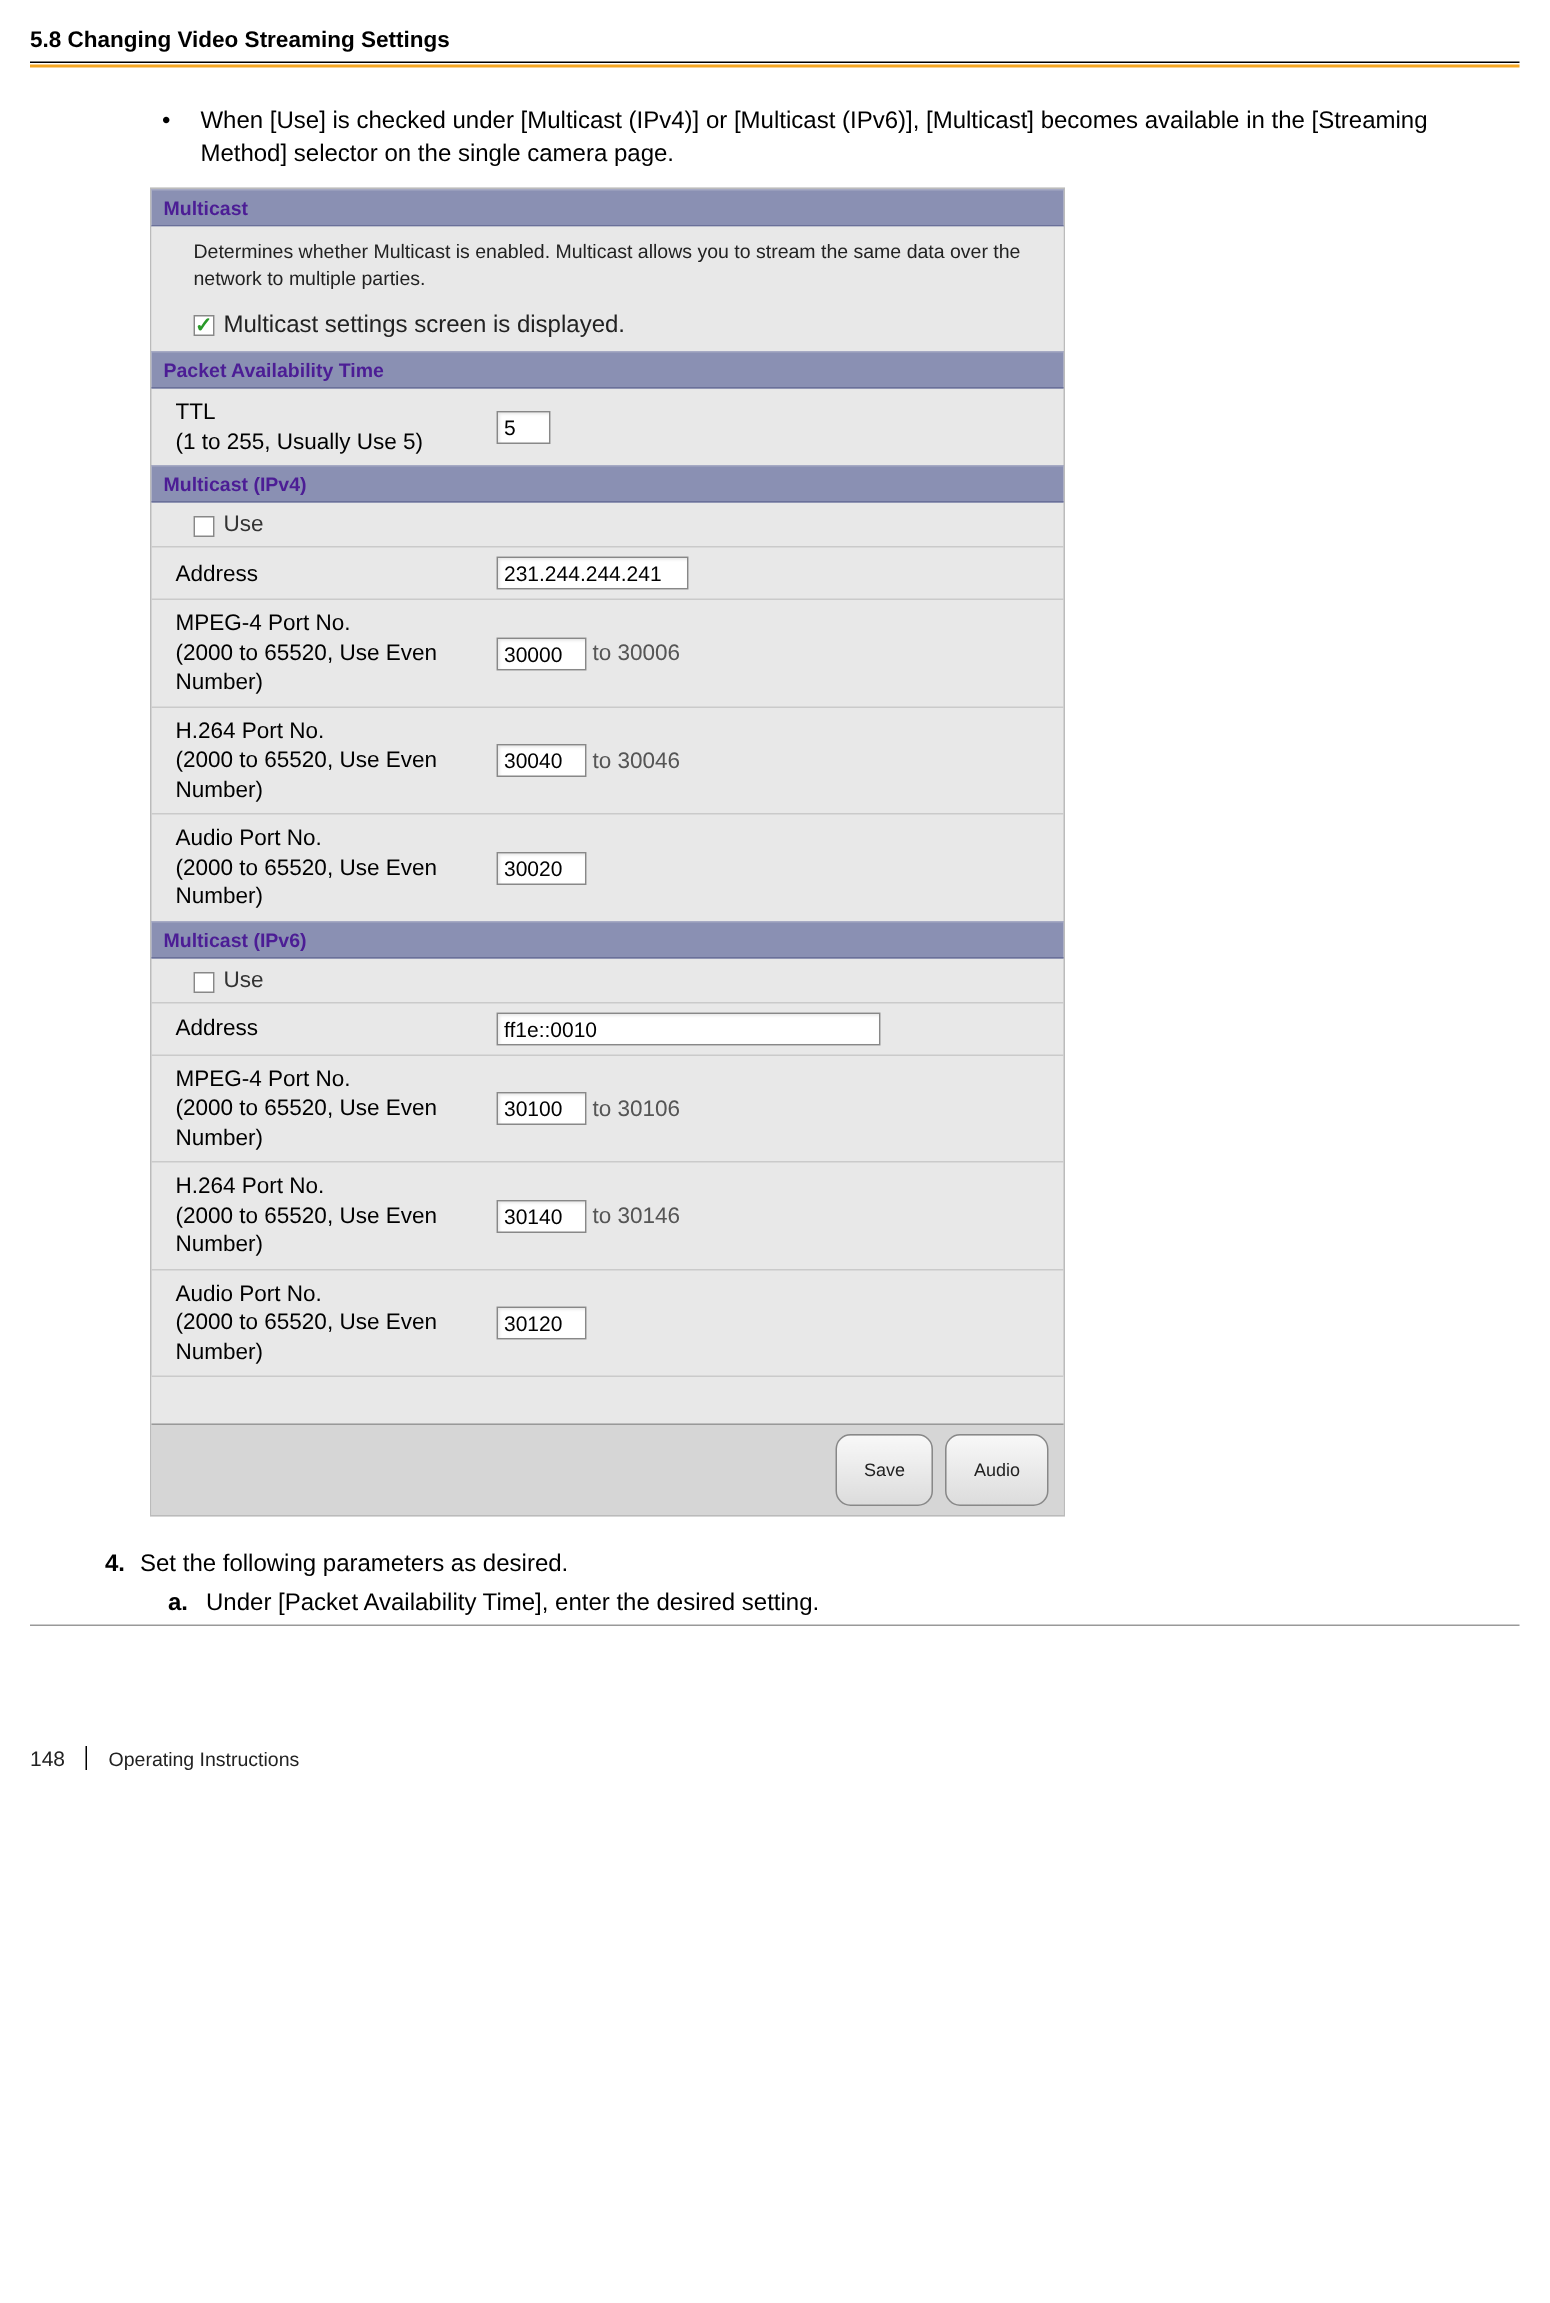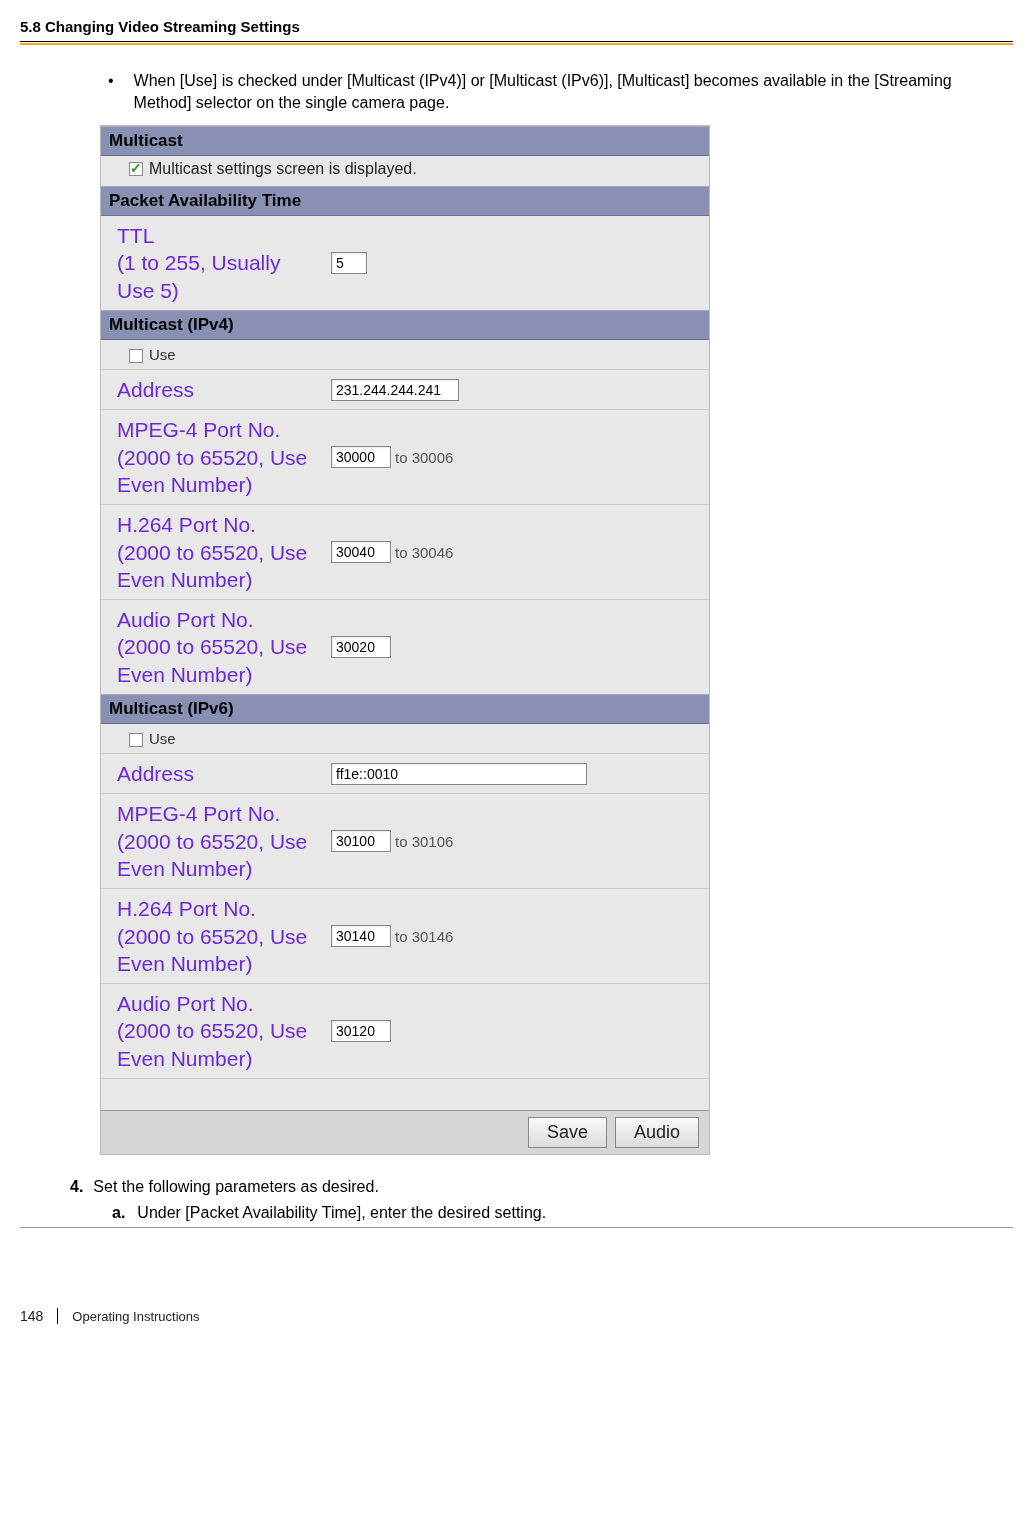--- a/index.html
+++ b/index.html
@@ -32,23 +32,23 @@
       line-height: 1.35;
     }
     .bullet-dot { margin-left: 8px; }
     .screenshot {
       width: 610px;
       background: #e8e8e8;
       border: 1px solid #bbb;
     }
     .section-hdr {
       background: #8a90b3;
-      color: #000000;
+      color: #4c1d95;
       font-weight: bold;
-      font-size: 17px;
+      font-size: 13px;
       padding: 4px 8px;
       border-top: 1px solid #a6aac4;
       border-bottom: 1px solid #6a7099;
     }
     .desc {
       font-size: 13px;
       color: #222;
       padding: 8px 8px 10px 28px;
       background: #e8e8e8;
       line-height: 1.35;
@@ -84,22 +84,22 @@
       align-items: center;
       padding: 6px 8px 6px 8px;
       font-size: 15px;
       color: #333;
     }
     .row.indent-use { padding-left: 28px; align-items: flex-end; }
     .row-label {
       width: 200px;
       padding-left: 20px;
       line-height: 1.3;
-      color: #6d28d9;
-      font-size: 21px;
+      color: #000000;
+      font-size: 15px;
     }
     .row-label.indent-wide {
       padding-left: 8px;
       width: 212px;
     }
     .row-field {
       padding-left: 10px;
       display: flex;
       align-items: center;
       gap: 4px;
@@ -126,23 +126,23 @@
       background: #d6d6d6;
       border-top: 1px solid #999;
       padding: 6px 10px 6px 10px;
       display: flex;
       justify-content: flex-end;
       gap: 8px;
     }
     .btn {
       background: linear-gradient(#f8f8f8, #dcdcdc);
       border: 1px solid #888;
-      border-radius: 0;
-      padding: 4px 18px;
-      font-size: 18px;
+      border-radius: 10px;
+      padding: 16px 18px;
+      font-size: 12px;
       color: #222;
       cursor: pointer;
       font-family: Arial, sans-serif;
     }
     .instructions {
       margin-top: 20px;
       font-size: 16px;
       line-height: 1.5;
     }
     .inst-4 {
@@ -194,20 +194,21 @@
 
 <div class="content">
   <div class="bullet-text">
     <span class="bullet-dot">•</span>
     <span>When [Use] is checked under [Multicast (IPv4)] or [Multicast (IPv6)], [Multicast] becomes available in the [Streaming Method] selector on the single camera page.</span>
   </div>
 
   <div class="screenshot">
 
     <div class="section-hdr">Multicast</div>
+    <div class="desc">Determines whether Multicast is enabled. Multicast allows you to stream the same data over the network to multiple parties.</div>
     <div class="check-row">
       <span class="checkbox-box checked"></span>
       <span>Multicast settings screen is displayed.</span>
     </div>
 
     <div class="section-hdr">Packet Availability Time</div>
     <div class="row">
       <div class="row-label indent-wide" style="white-space: pre-line;">TTL
 (1 to 255, Usually Use 5)</div>
       <div class="row-field">

